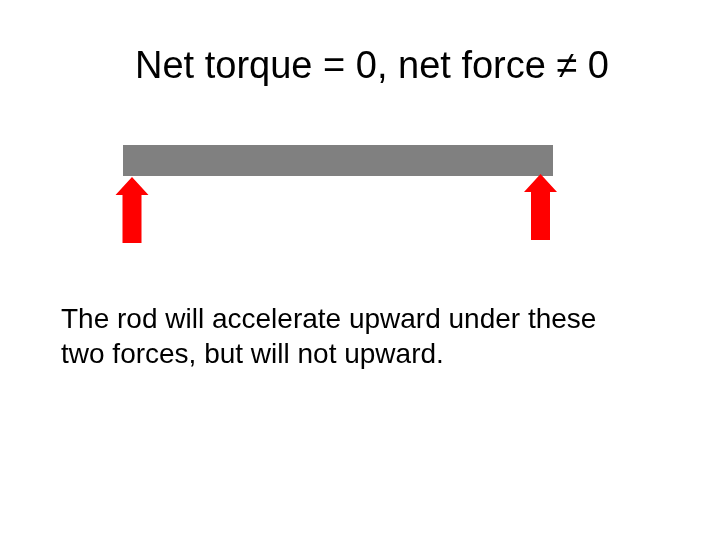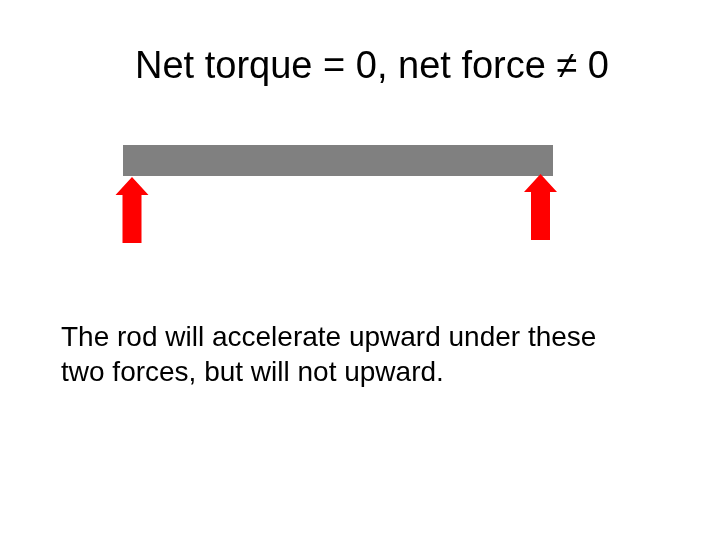--- a/index.html
+++ b/index.html
@@ -34,21 +34,21 @@
     position: absolute;
     left: 0;
     top: 0;
     width: 720px;
     height: 540px;
     display: block;
   }
   .caption {
     position: absolute;
     left: 61px;
-    top: 319px;
+    top: 301px;
     margin: 0;
     font-size: 28px;
     line-height: 35px;
     font-weight: 400;
     color: #000000;
   }
   .caption span { display: block; white-space: nowrap; }
 </style>
 </head>
 <body>

